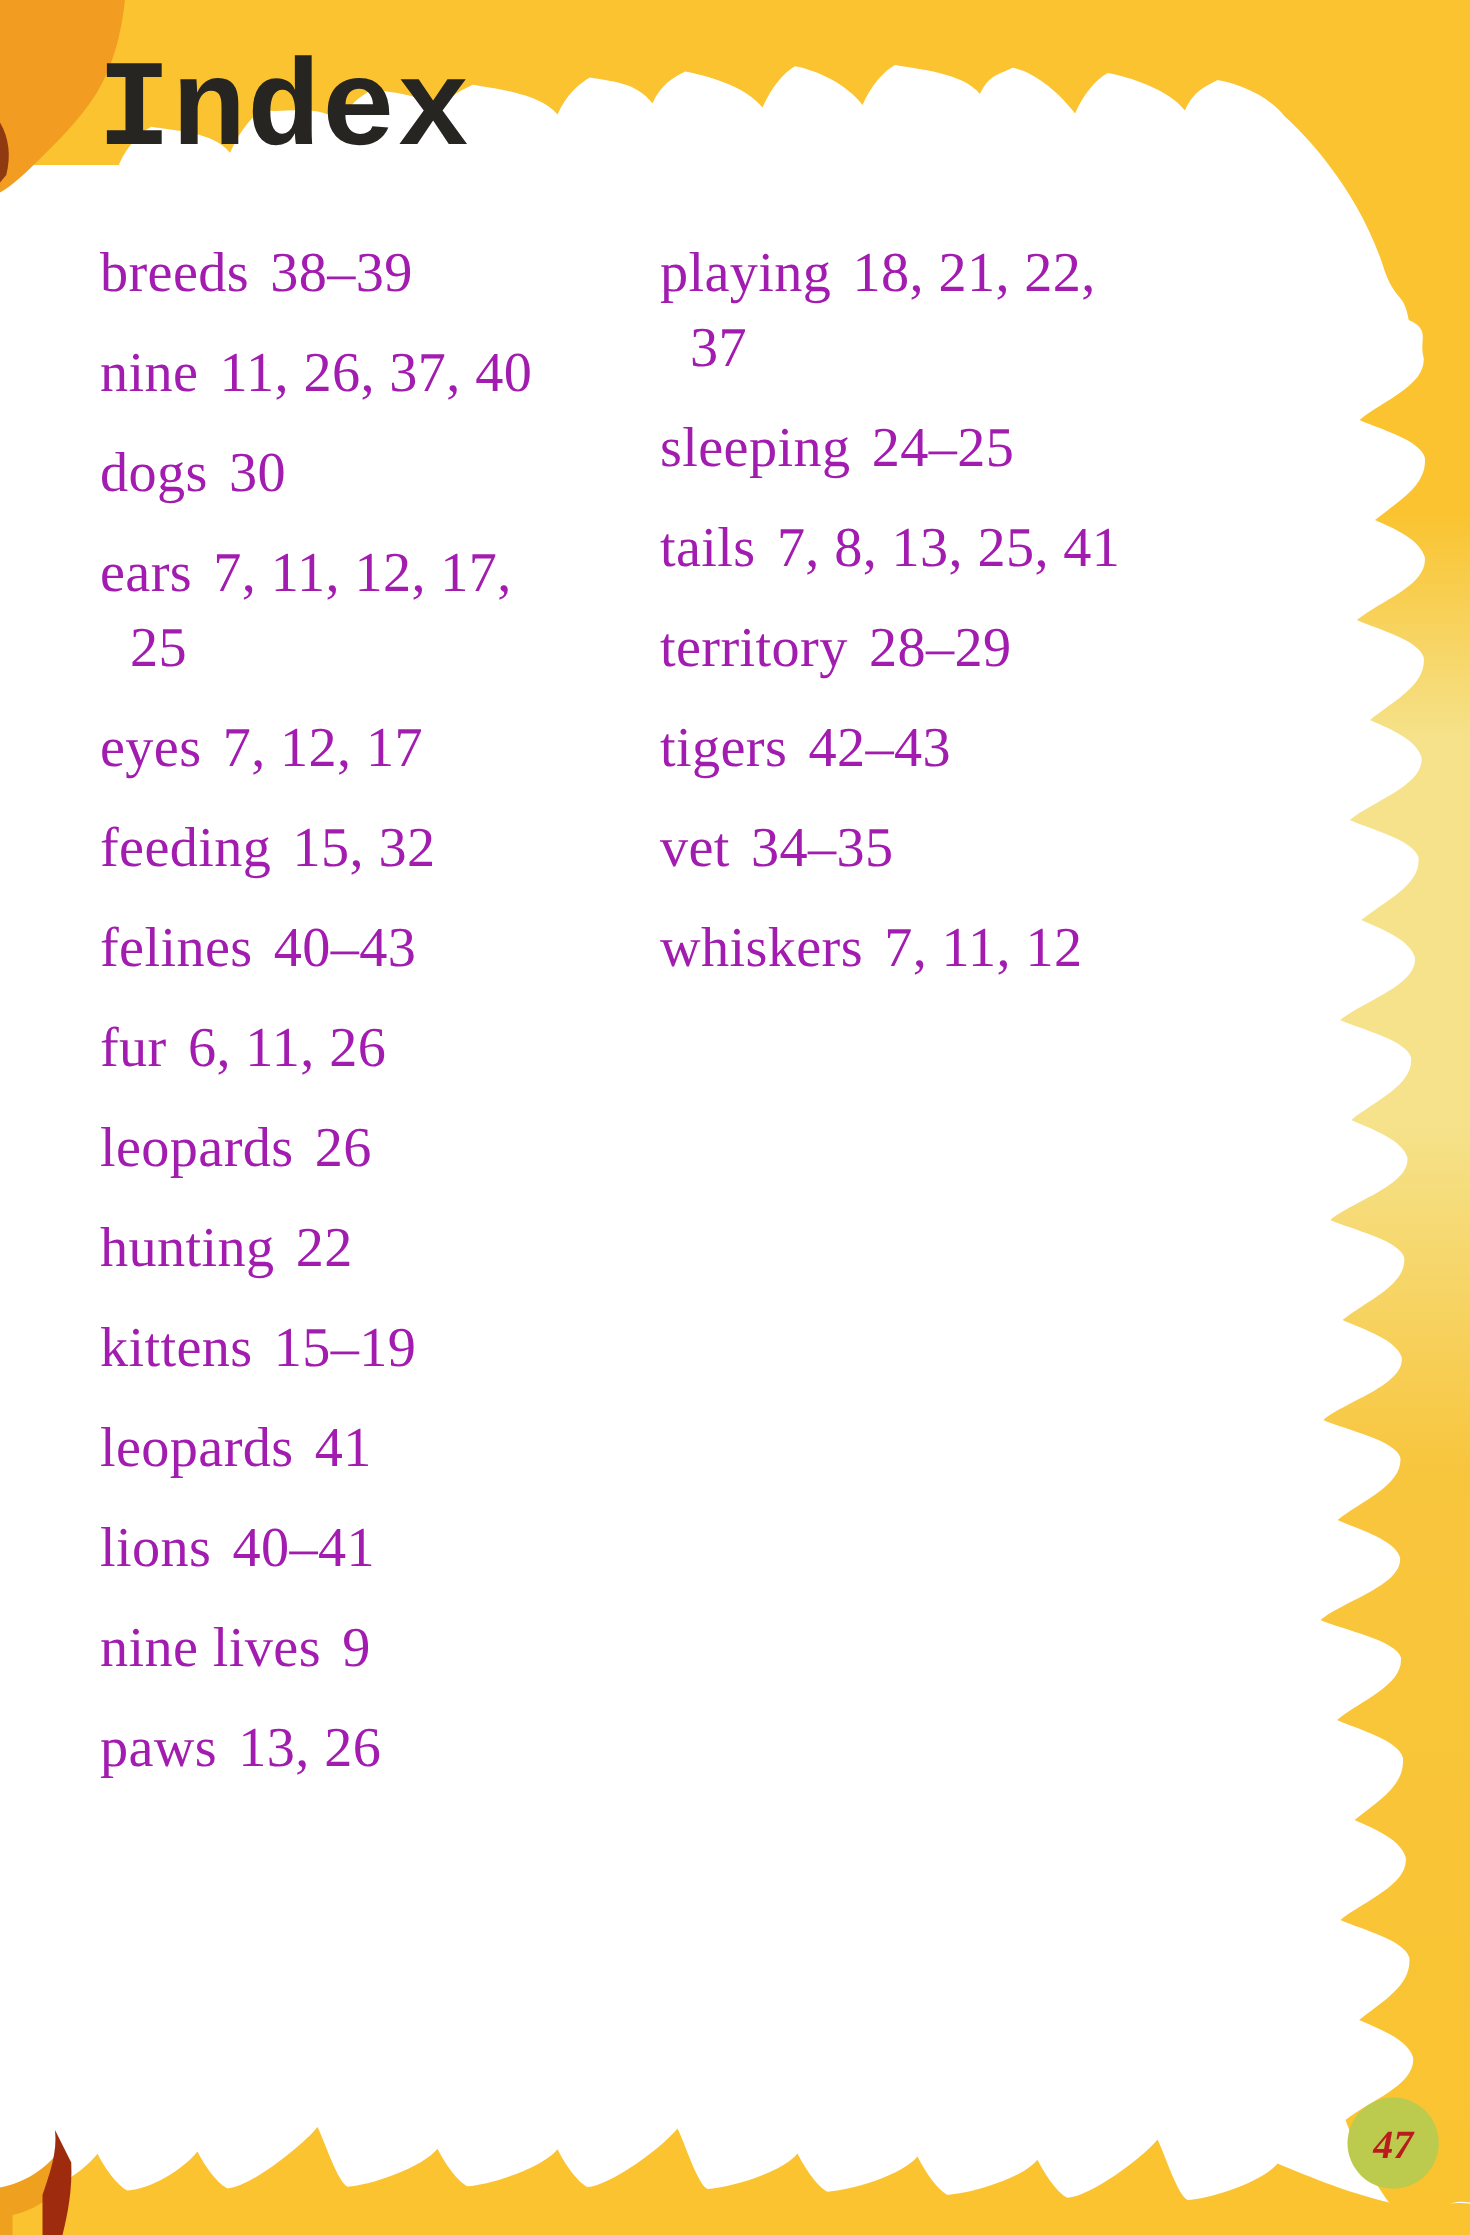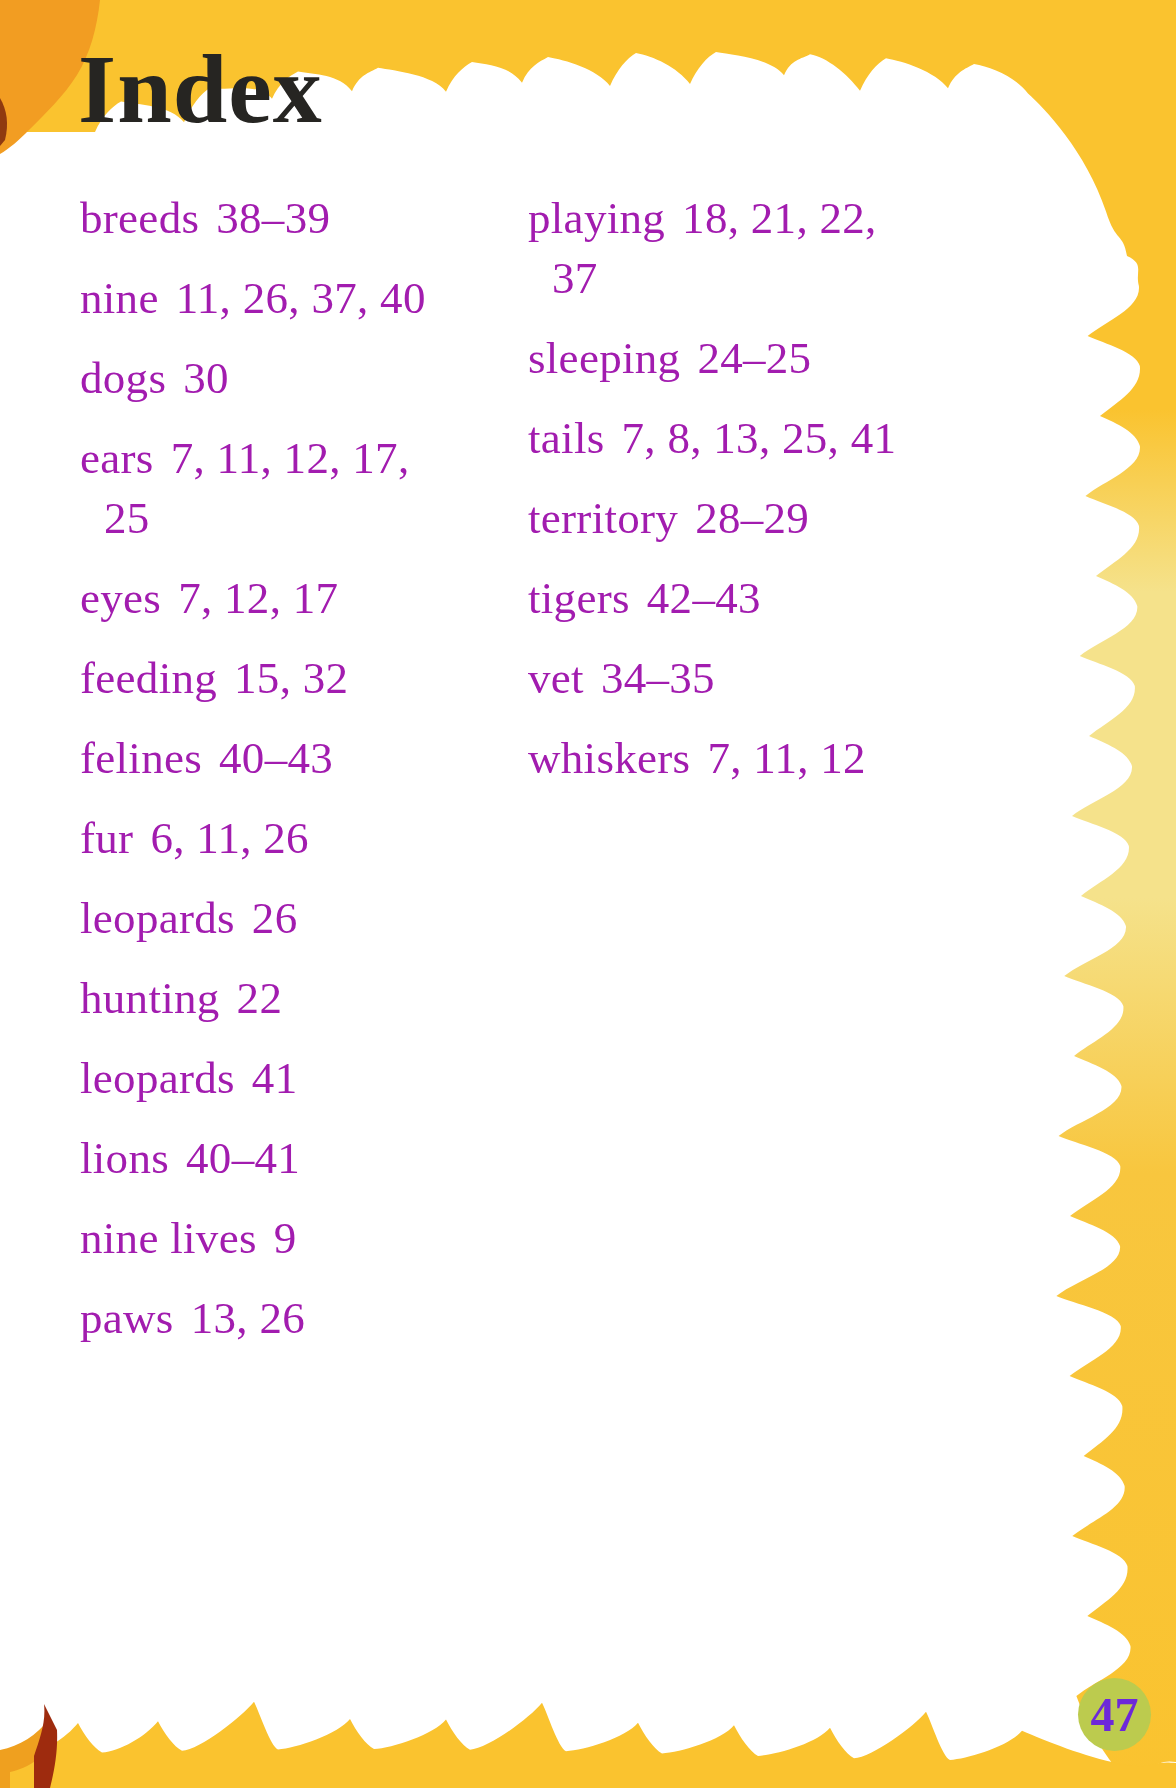--- a/index.html
+++ b/index.html
@@ -1,29 +1,29 @@
 <!DOCTYPE html>
 <html><head>
 <meta charset="utf-8">
 <style>
   html,body{margin:0;padding:0;background:#ffffff;}
   .page{position:relative;width:1176px;height:1788px;background:#ffffff;overflow:hidden;
         font-family:"Liberation Serif", serif;}
   .border-svg{position:absolute;left:0;top:0;width:1176px;height:1788px;pointer-events:none;}
   .title{position:absolute;left:78px;top:36px;margin:0;font-size:98px;line-height:1.1;
-         font-weight:700;letter-spacing:1px;color:#262522;}
+         font-weight:700;letter-spacing:1px;color:#262522;font-family:Liberation Mono, monospace;}
   .columns{position:absolute;left:80px;top:188px;display:flex;}
   .col{width:448px;}
   .col-right{width:430px;font-family:Liberation Serif, serif;}
   .entry{font-size:45px;line-height:60px;margin-bottom:20px;color:#a21caf;
          padding-left:24px;text-indent:-24px;letter-spacing:0.3px;}
   .pages{margin-left:17px;}
   .page-num{position:absolute;left:1078px;top:1678px;width:73px;height:73px;border-radius:50%;
             background:#BCCB4E;display:flex;align-items:center;justify-content:center;}
-  .page-num span{font-size:48px;font-weight:600;color:#6d28d9;line-height:1;}
+  .page-num span{font-size:32px;font-weight:600;color:#b91c1c;line-height:1;font-style:italic;}
 </style>
 </head>
 <body>
 
 <div class="page">
 
   <svg class="border-svg" viewBox="0 0 1176 1788" preserveAspectRatio="none">
     <defs>
       <linearGradient id="rightGrad" x1="0" y1="0" x2="0" y2="1">
         <stop offset="0" stop-color="#FAC32F"></stop>
@@ -50,20 +50,21 @@
         <div class="entry"><span class="term">breeds</span><span class="pages">38–39</span></div>
         <div class="entry"><span class="term">nine</span><span class="pages">11, 26, 37, 40</span></div>
         <div class="entry"><span class="term">dogs</span><span class="pages">30</span></div>
         <div class="entry"><span class="term">ears</span><span class="pages">7, 11, 12, 17,<br>25</span></div>
         <div class="entry"><span class="term">eyes</span><span class="pages">7, 12, 17</span></div>
         <div class="entry"><span class="term">feeding</span><span class="pages">15, 32</span></div>
         <div class="entry"><span class="term">felines</span><span class="pages">40–43</span></div>
         <div class="entry"><span class="term">fur</span><span class="pages">6, 11, 26</span></div>
         <div class="entry"><span class="term">leopards</span><span class="pages">26</span></div>
         <div class="entry"><span class="term">hunting</span><span class="pages">22</span></div>
+        <div class="entry"><span class="term">kittens</span><span class="pages">15–19</span></div>
         <div class="entry"><span class="term">leopards</span><span class="pages">41</span></div>
         <div class="entry"><span class="term">lions</span><span class="pages">40–41</span></div>
         <div class="entry"><span class="term">nine lives</span><span class="pages">9</span></div>
         <div class="entry"><span class="term">paws</span><span class="pages">13, 26</span></div>
       </div>
     <div class="col col-right">
         <div class="entry"><span class="term">playing</span><span class="pages">18, 21, 22,<br>37</span></div>
         <div class="entry"><span class="term">sleeping</span><span class="pages">24–25</span></div>
         <div class="entry"><span class="term">tails</span><span class="pages">7, 8, 13, 25, 41</span></div>
         <div class="entry"><span class="term">territory</span><span class="pages">28–29</span></div>

